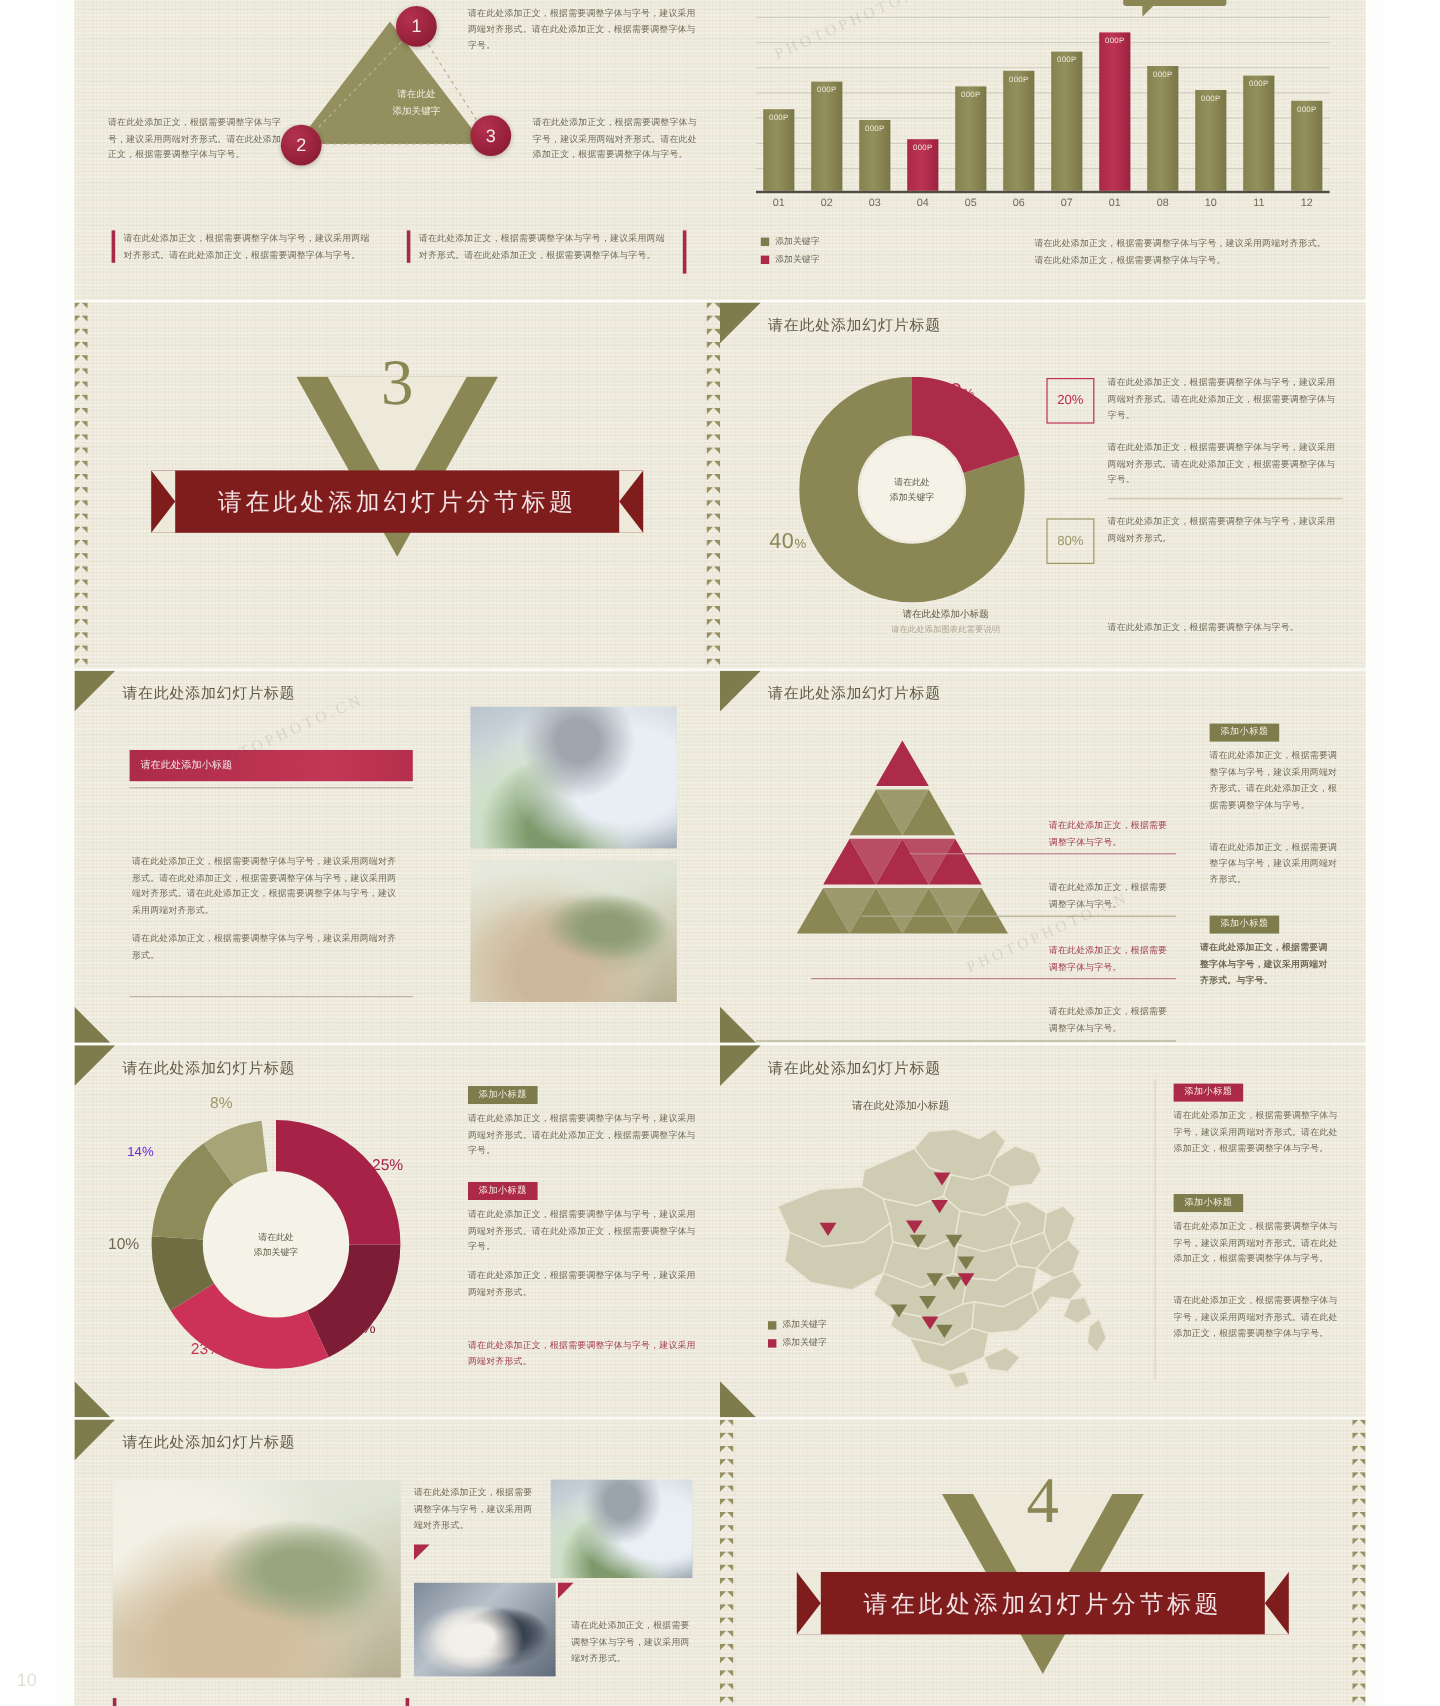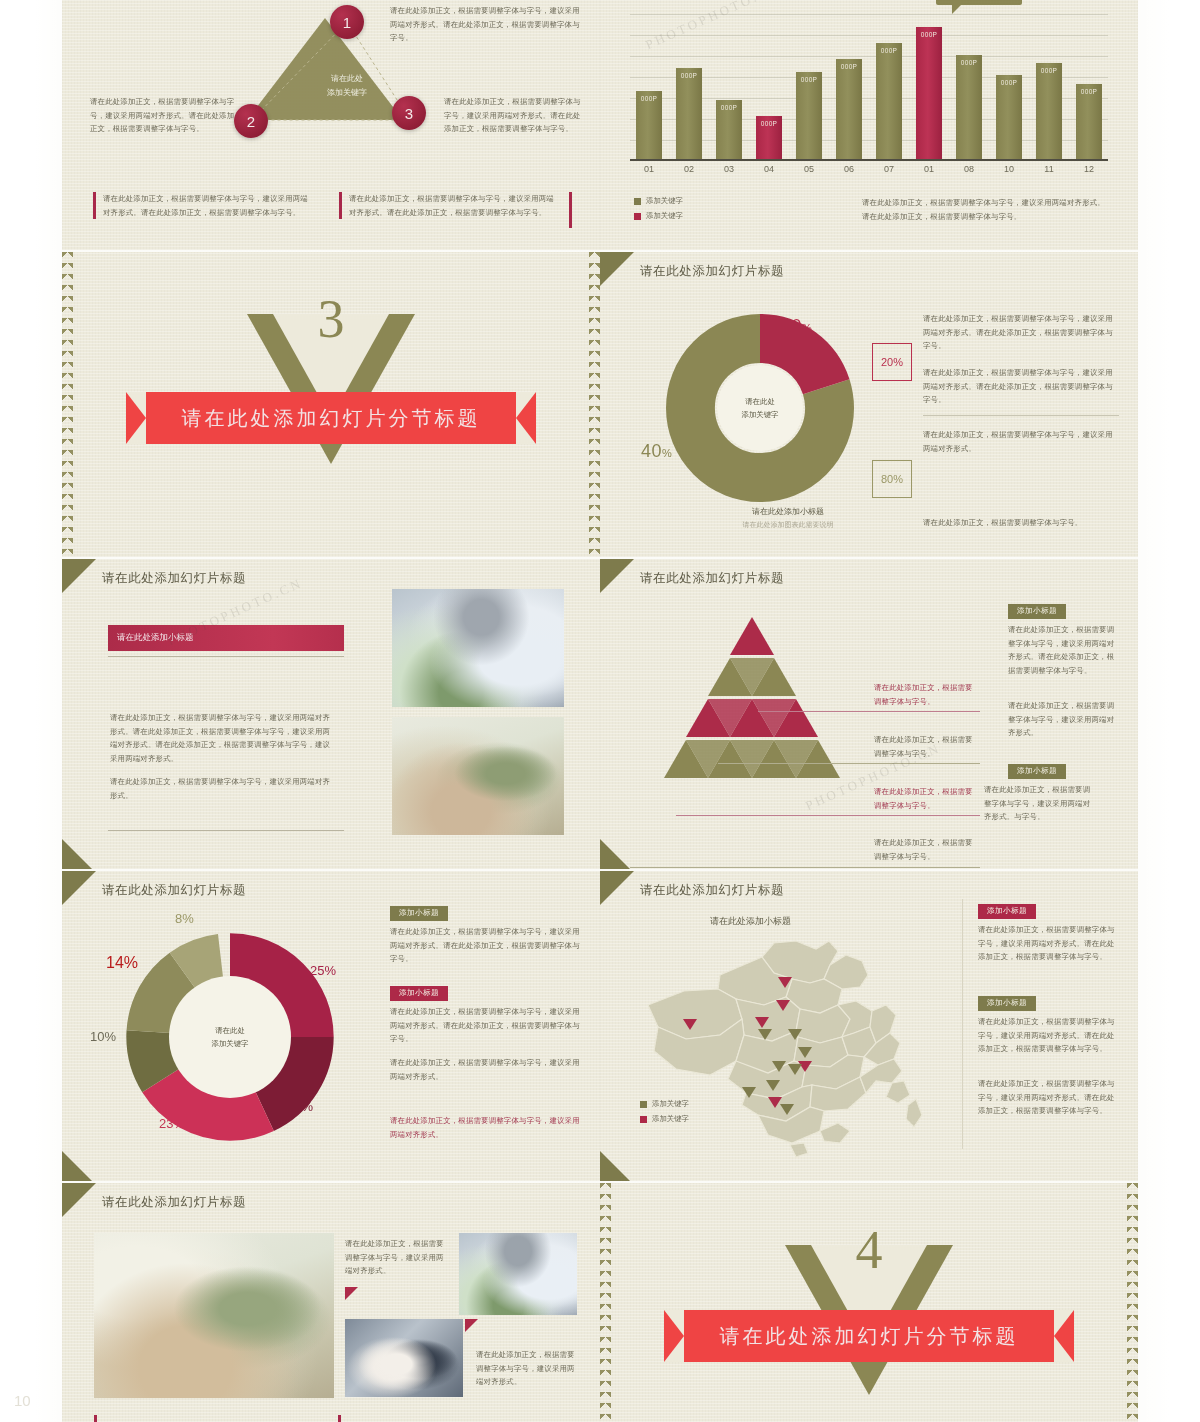--- a/index.html
+++ b/index.html
@@ -97,33 +97,33 @@
   .lg-tx{ font-size:7.4px; color:#6d6a58;}
   .v-badge{ position:absolute; left:50%; top:26%; transform:translateX(-50%); z-index:2;}
   .v-outer{ width:0;height:0; border-left:84px solid transparent; border-right:84px solid transparent;
      border-top:150px solid #8b8754;}
   .v-inner{ position:absolute; left:50%; top:0; transform:translateX(-50%); width:0;height:0;
      border-left:58px solid transparent; border-right:58px solid transparent;
      border-top:104px solid #edeadb;}
   .v-num{ position:absolute; left:50%; top:-26px; transform:translateX(-50%);
      font-family:"Liberation Serif", serif; font-size:54px; color:#8b8754; z-index:3;}
   .ribbon{ position:absolute; left:50%; transform:translateX(-50%); z-index:5;
-     background:#ef4444; height:52px; width:410px; display:flex; align-items:center; justify-content:center;}
+     background:#7f1d1d; height:52px; width:410px; display:flex; align-items:center; justify-content:center;}
   .ribbon .notch-l,.ribbon .notch-r{ position:absolute; top:0; width:0;height:0;
      border-top:26px solid #edeadb; border-bottom:26px solid #edeadb;}
   .ribbon .notch-l{ left:0; border-left:20px solid transparent; }
   .ribbon .notch-r{ right:0; border-right:20px solid transparent;}
   .ribbon span{ font-family:"Liberation Serif", serif; color:#f2e2e4; font-size:20px; letter-spacing:3px;}
   .donut-hole{ position:absolute; border-radius:50%; background:#f5f3e8;
      display:flex; flex-direction:column; align-items:center; justify-content:center;
      color:#5d5a45; font-size:7.4px; line-height:1.8; text-align:center;}
   .pct-big{ position:absolute; font-size:18px; letter-spacing:.5px;}
   .pct-big i{ font-style:normal; font-size:11px;}
   .sq-pct{ width:40px;height:38px; display:flex;align-items:center;justify-content:center;
-     font-size:11px;margin-top:28px; }
+     font-size:11px; }
   .sq-pct.c{ border:1.6px solid #b9314f; color:#b9314f;}
   .sq-pct.o{ border:1.6px solid #9b9868; color:#9b9868;}
   .hr-thin{ height:1px; background:#c9c6b4; }
 
   
   .ph { position:absolute; overflow:hidden; background:#cfd4d9; }
   .ph.desk{ background:
       radial-gradient(ellipse at 30% 80%, #cfe0c8 0 26%, transparent 60%),
       radial-gradient(ellipse at 72% 40%, #e9eef3 0 30%, transparent 62%),
       linear-gradient(150deg,#b9c4cd 0%,#d7dee4 35%,#c3ccd4 60%,#9fa9b4 100%); }
@@ -427,21 +427,21 @@
       <div class="body-txt" style="position:absolute; left:274px; top:277px; width:104px;">请在此处添加正文，根据需要调整字体与字号。</div>
 
       <div style="position:absolute; left:408px; top:40px;">
         <span class="tag olive">添加小标题</span>
       </div>
       <div class="body-txt" style="position:absolute; left:408px; top:64px; width:108px;">请在此处添加正文，根据需要调整字体与字号，建议采用两端对齐形式。请在此处添加正文，根据需要调整字体与字号。</div>
       <div class="body-txt" style="position:absolute; left:408px; top:140px; width:108px;">请在此处添加正文，根据需要调整字体与字号，建议采用两端对齐形式。</div>
       <div style="position:absolute; left:408px; top:200px;">
         <span class="tag olive">添加小标题</span>
       </div>
-      <div class="body-txt" style="position:absolute; left:384px; top:224px; width:108px;">请在此处添加正文，根据需要调整字体与字号，建议采用两端对齐形式。与字号。</div>
+      <div class="body-txt" style="position:absolute; left:400px; top:224px; width:108px;font-weight:bold;">请在此处添加正文，根据需要调整字体与字号，建议采用两端对齐形式。与字号。</div>
     </div>
 
     <div class="slide s-r4l">
       <div class="corner-tri"></div>
       <div class="corner-tri-b"></div>
       <div class="slide-title">请在此处添加幻灯片标题</div>
 
       <svg style="position:absolute; left:60px; top:58px; width:216px; height:216px; z-index:3" viewBox="0 0 100 100">
         <g transform="rotate(-90 50 50)">
           <circle cx="50" cy="50" r="36" fill="none" stroke="#a62247" stroke-width="24" stroke-dasharray="56.5 169.6" stroke-dashoffset="0"></circle>
@@ -452,21 +452,21 @@
           <circle cx="50" cy="50" r="36" fill="none" stroke="#a7a477" stroke-width="24" stroke-dasharray="18.1 208.1" stroke-dashoffset="-203.5"></circle>
         </g>
         <circle cx="50" cy="50" r="25.5" fill="none" stroke="#d9a4b2" stroke-width="0.7"></circle>
       </svg>
       <div class="donut-hole" style="left:107px; top:105px; width:122px; height:122px; z-index:4;">
         <span>请在此处</span>
         <span>添加关键字</span>
       </div>
 
       <div style="position:absolute;left:113px;top:40px;font-size:13px;color:#9b9868;">8%</div>
-      <div style="position:absolute;left:44px;top:83px;font-size:16px;color:#b91c1c;">14%</div>
+      <div style="position:absolute;left:44px;top:83px;font-size:11px;color:#6d28d9;">14%</div>
       <div style="position:absolute;left:28px;top:158px;font-size:13px;color:#6d6a58;">10%</div>
       <div style="position:absolute;left:97px;top:245px;font-size:13px;color:#c23755;">23%</div>
       <div style="position:absolute;left:225px;top:228px;font-size:13px;color:#7d1c35;">18%</div>
       <div style="position:absolute;left:248px;top:92px;font-size:13px;color:#a62247;">25%</div>
 
       <div style="position:absolute; left:328px; top:30px;">
         <span class="tag olive">添加小标题</span>
       </div>
       <div class="body-txt" style="position:absolute; left:328px; top:54px; width:192px;">请在此处添加正文，根据需要调整字体与字号，建议采用两端对齐形式。请在此处添加正文，根据需要调整字体与字号。</div>
       <div style="position:absolute; left:328px; top:110px;">

